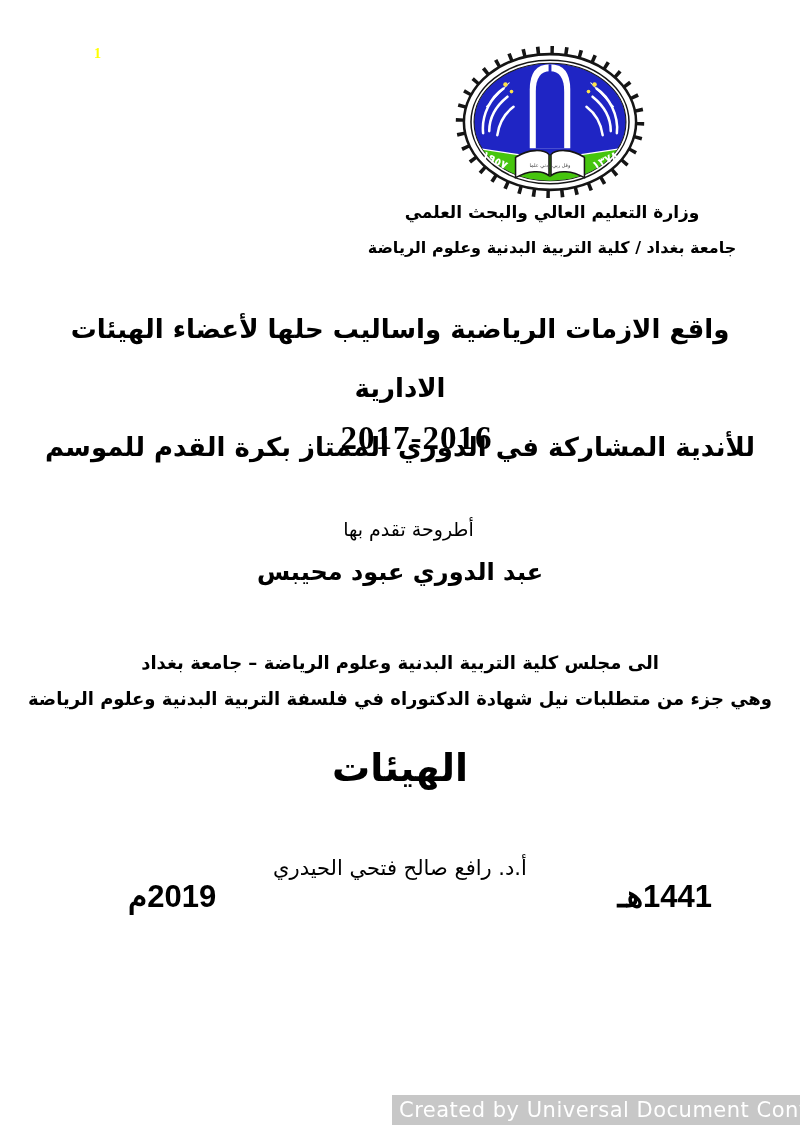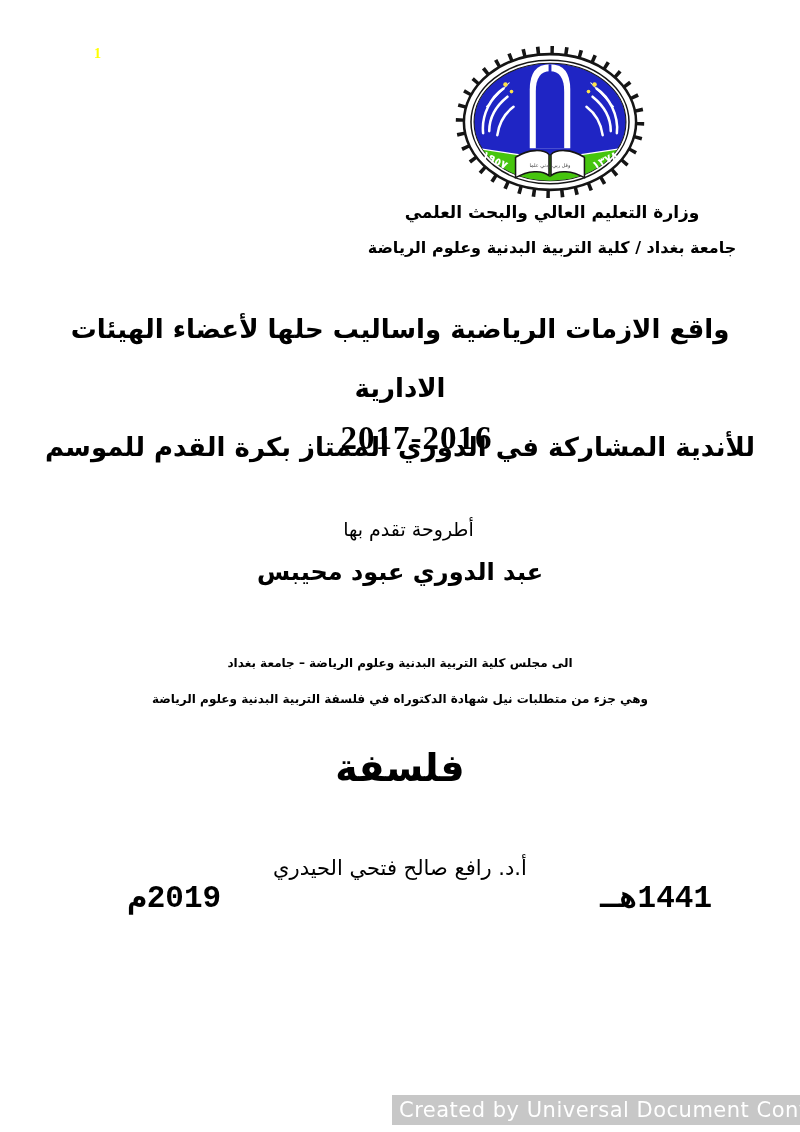--- a/index.html
+++ b/index.html
@@ -39,33 +39,33 @@
   .intro{
     position:absolute;top:518px;left:0;right:0;
     font-size:19px;font-weight:normal;padding-left:17px;
   }
   .author-name{
     position:absolute;top:558px;left:0;right:0;
     font-size:24px;font-weight:bold;
   }
   .submission{
     position:absolute;top:645px;left:20px;right:20px;
-    font-size:12px;font-weight:bold;line-height:36px;
+    font-size:18px;font-weight:bold;line-height:36px;
   }
   .sup-head{
     position:absolute;top:746px;left:0;right:0;
     font-size:38px;font-weight:bold;
   }
   .supervisor{
     position:absolute;top:856px;left:0;right:0;
     font-size:21px;font-weight:normal;
   }
   .year{
     position:absolute;top:878px;
-    font-family:Liberation Mono, monospace;
+    font-family:Liberation Sans, sans-serif;
     font-size:31px;font-weight:bold;direction:rtl;
   }
   .year-hijri{right:88px;}
   .year-greg{left:128px;}
   .watermark{
     position:absolute;top:1095px;left:392px;right:0;height:30px;
     background:#c7c7c7;color:#ffffff;
     font-size:21px;line-height:30px;padding-left:7px;
     box-sizing:border-box;white-space:nowrap;letter-spacing:.5px;
     font-family:"DejaVu Sans",sans-serif;
@@ -136,21 +136,21 @@
   <div class="season c">2017-2016</div>
 
   <div class="intro c ar">أطروحة تقدم بها</div>
   <div class="author-name c ar">عبد الدوري عبود محيبس</div>
 
   <div class="submission c ar">
     <div>الى مجلس كلية التربية البدنية وعلوم الرياضة – جامعة بغداد</div>
     <div>وهي جزء من متطلبات نيل شهادة الدكتوراه في فلسفة التربية البدنية وعلوم الرياضة</div>
   </div>
 
-  <div class="sup-head c ar">فلسفة</div>
+  <div class="sup-head c ar">الهيئات</div>
   <div class="supervisor c ar">أ.د. رافع صالح فتحي الحيدري</div>
 
   <div class="year year-hijri">1441هـ</div>
   <div class="year year-greg">2019م</div>
 
   <div class="watermark">Created by Universal Document Converter</div>
 
 </div>
 
 </body></html>

